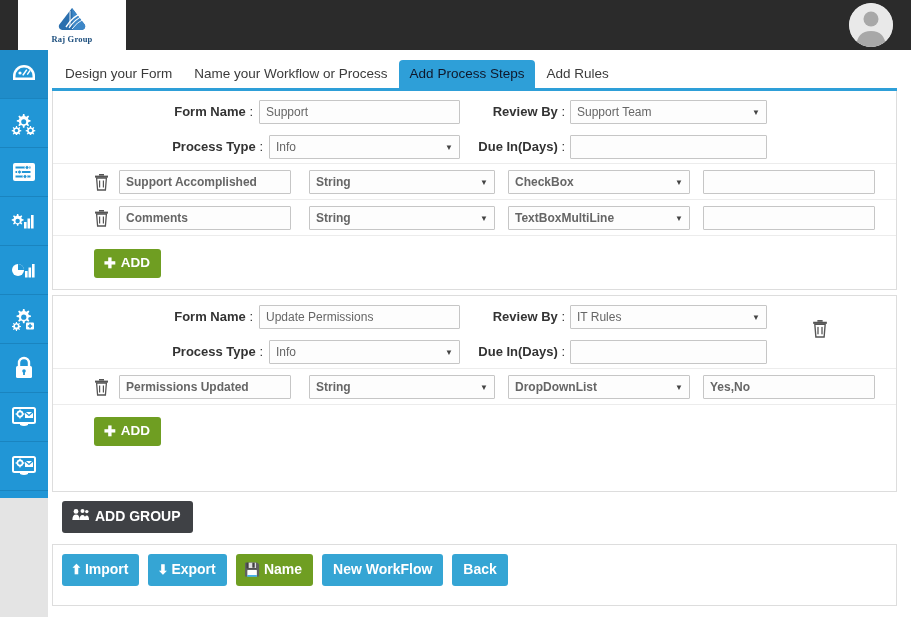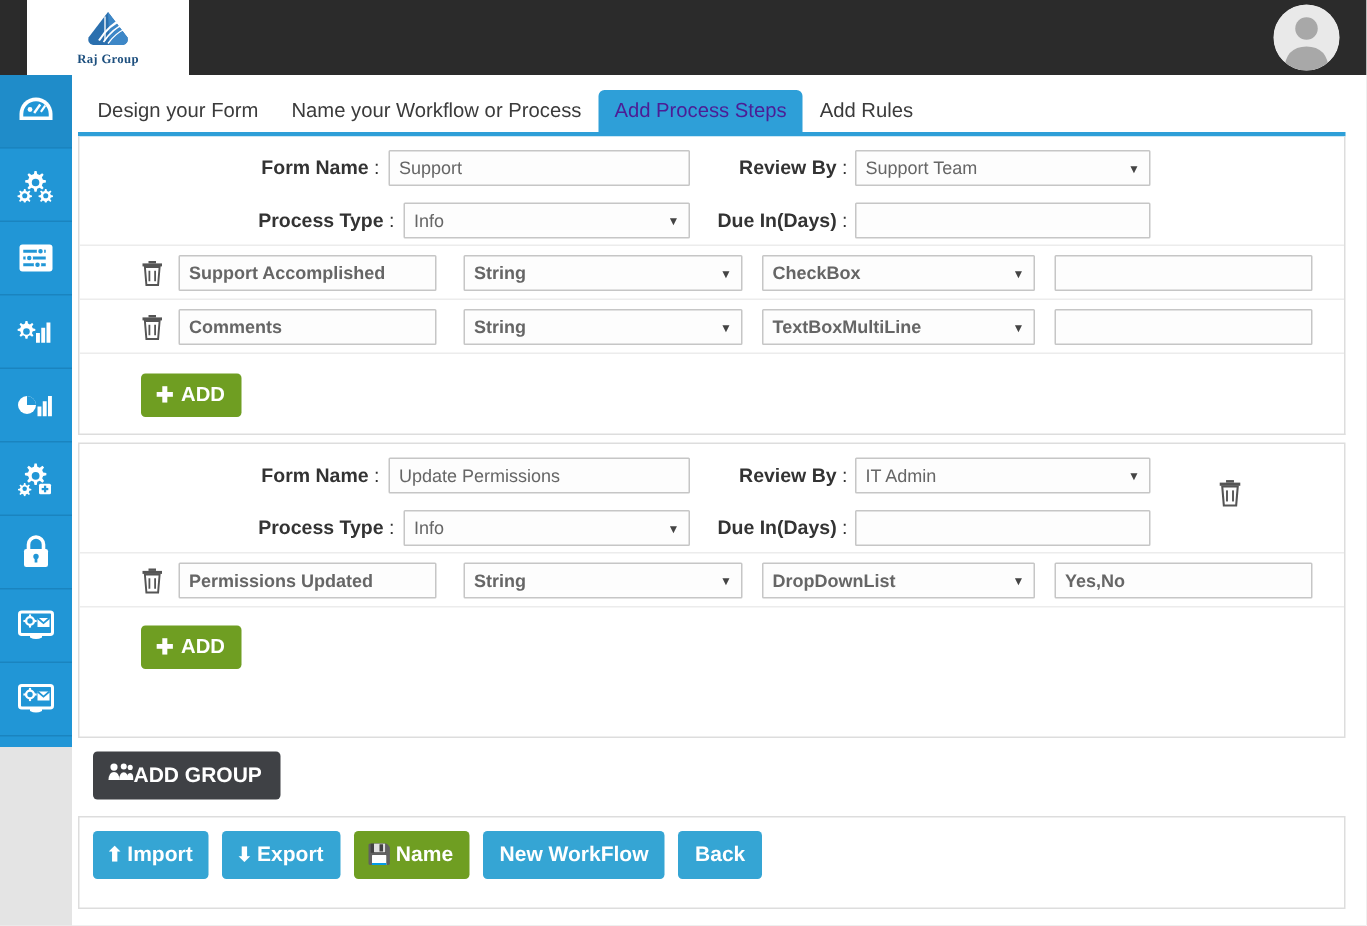--- a/index.html
+++ b/index.html
@@ -61,21 +61,21 @@
   
   .tabs {
     position: absolute; left: 6px; top: 9px; height: 29px;
     display: flex; align-items: flex-end; gap: 0;
   }
   .tab {
     font-size: 13.5px; color: #3b3b3b; padding: 5px 11px 6px 11px;
     border-radius: 4px 4px 0 0; cursor: pointer; white-space: nowrap;
     line-height: 17px;
   }
-  .tab.active { background: #2e9fd8; color: #4c1d95; }
+  .tab.active { background: #2e9fd8; color: #0f172a; }
   .tabs-underline {
     position: absolute; left: 4px; top: 38px; width: 845px; height: 3px;
     background: #2e9fd8;
   }
 
   
   .panel {
     position: absolute; left: 4px; background: #ffffff;
     border: 1px solid #dddddd; border-top: none;
   }
@@ -134,21 +134,21 @@
 
   .panel-bin {
     position: absolute; right: 68px; top: 14px; width: 16px; height: 19px; cursor: pointer;
   }
 
   
   .btn-group {
     position: absolute; left: 14px; top: 451px;
     background: #3f4145; color: #ffffff; border: none; border-radius: 3px;
     font-size: 14px; font-weight: bold; padding: 7px 12px 8px 10px;
-    cursor: pointer; display: flex; align-items: center; gap: 0;
+    cursor: pointer; display: flex; align-items: center; gap: 6px;
     font-family: "Liberation Sans", sans-serif; line-height: 17px;
   }
 
   
   .actionbar {
     position: absolute; left: 4px; top: 494px; width: 845px; height: 62px;
     border: 1px solid #dddddd; background: #ffffff;
   }
   .abtns { position: absolute; left: 9px; top: 9px; display: flex; gap: 9px; }
   .abtn {
@@ -366,21 +366,21 @@
           <span>ADD</span>
         </button>
       </div>
 
       <div class="panel panel-b">
         <div class="form-head">
           <div class="fh-row r1">
             <span class="lbl" style="left:116px; width:84px;"><span>Form Name</span><span class="colon"> :</span></span>
             <div class="ctl" style="left:206px; width:201px;">Update Permissions</div>
             <span class="lbl" style="left:432px; width:80px;"><span>Review By</span><span class="colon"> :</span></span>
-            <div class="ctl sel" style="left:517px; width:197px;">IT Admin</div>
+            <div class="ctl sel" style="left:517px; width:197px;">IT Rules</div>
             <span class="panel-bin">
               <svg width="16" height="19" viewBox="0 0 15 18">
                 <rect x="5" y="1" width="5" height="1.6" fill="#555"></rect>
                 <rect x="1" y="2.6" width="13" height="2" fill="#555"></rect>
                 <path d="M2.6 5 L12.4 5 L11.4 17 L3.6 17 Z" fill="none" stroke="#555" stroke-width="1.3"></path>
                 <rect x="5" y="7.5" width="1.2" height="7" fill="#555"></rect>
                 <rect x="8.8" y="7.5" width="1.2" height="7" fill="#555"></rect>
               </svg>
             </span>
           </div>

